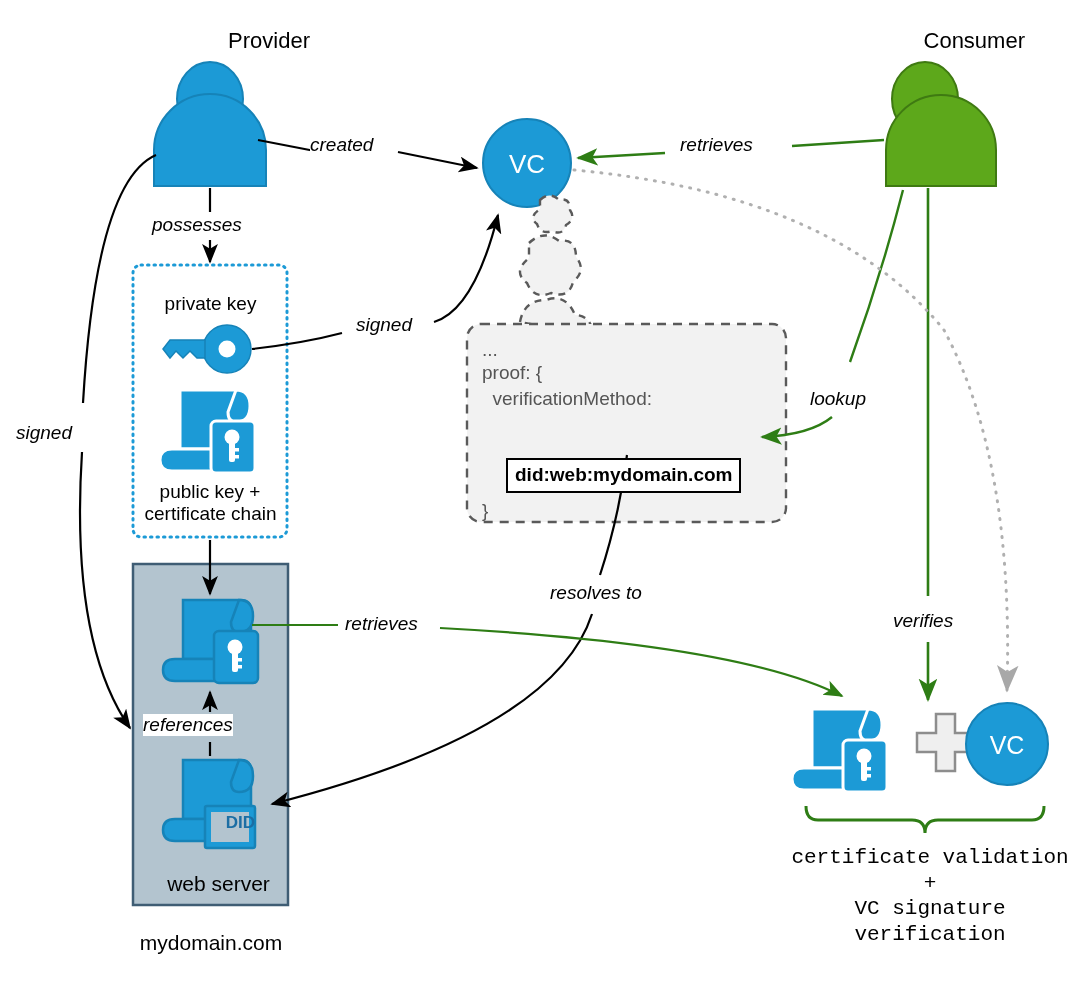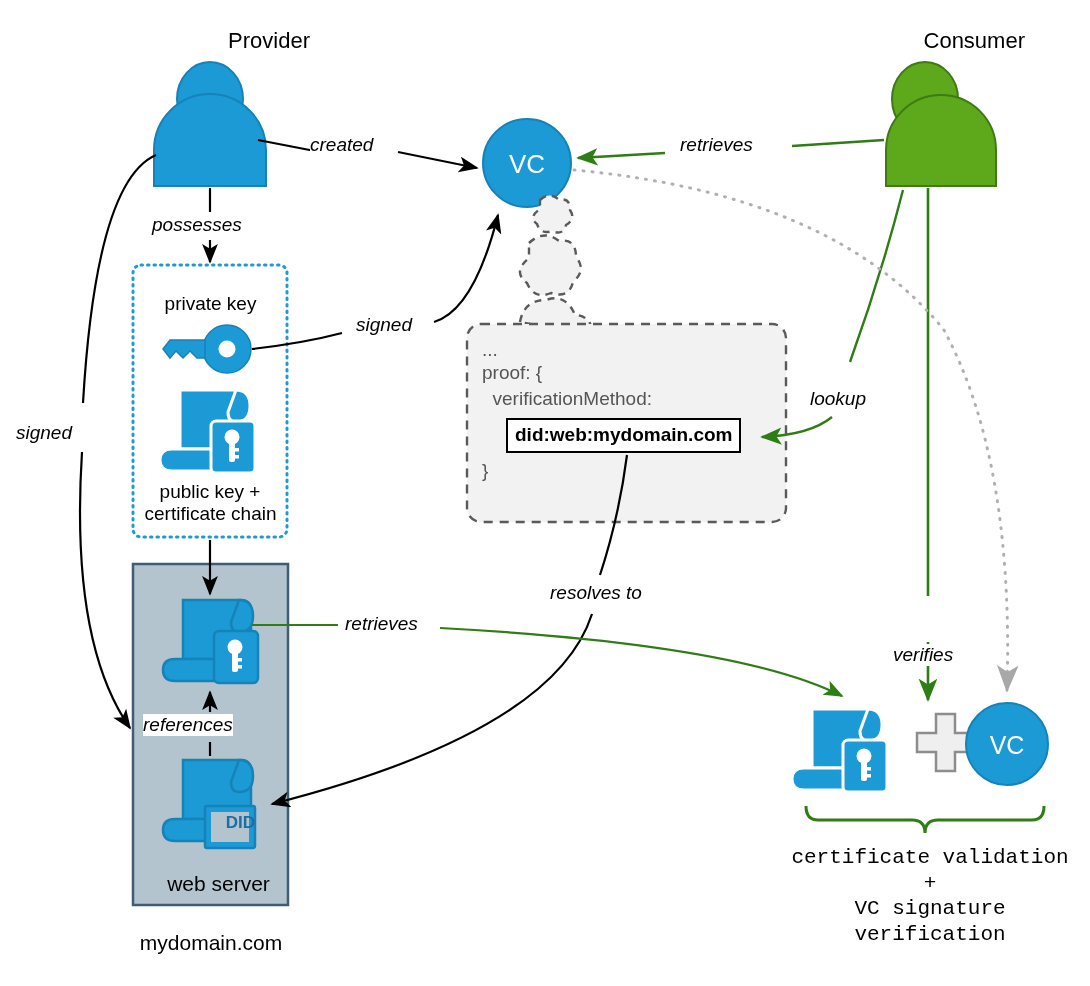--- a/index.html
+++ b/index.html
@@ -201,40 +201,40 @@
   <div class="node lbl" style="left:143px;top:714px;">references</div>
 
   <div class="node lbl" style="left:680px;top:134px;">retrieves</div>
 
   <div class="node lbl" style="left:810px;top:388px;">lookup</div>
 
   <div class="node lbl" style="left:550px;top:582px;">resolves to</div>
 
   <div class="node lbl" style="left:345px;top:613px;">retrieves</div>
 
-  <div class="node lbl" style="left:893px;top:644px;">verifies</div>
+  <div class="node lbl" style="left:893px;top:610px;">verifies</div>
 
   <div class="node plain" style="left:133px;top:293px;width:155px;">private key</div>
 
   <div class="node plain" style="left:125px;top:481px;width:170px;">public key +</div>
 
   <div class="node plain" style="left:118px;top:503px;width:185px;">certificate chain</div>
 
   <div class="node" style="left:205px;top:813px;width:50px;text-align:right;font-size:17px;color:#1c6ea4;font-weight:bold;">DID</div>
 
   <div class="node plain" style="left:133px;top:872px;width:155px;font-size:21px;padding-left:8px;">web server</div>
 
   <div class="node plain" style="left:120px;top:931px;width:182px;font-size:21px;">mydomain.com</div>
 
   <div class="node" style="left:482px;top:340px;">
     <div class="codetxt" style="line-height:20px;">...</div>
     <div class="codetxt" style="line-height:26px;">proof: {</div>
     <div class="codetxt" style="line-height:26px;">  verificationMethod:</div>
     <div style="height:6px;"></div>
-    <div class="didbox" style="margin-left:24px;">did:web:mydomain.com</div>
+    <div class="didbox" style="margin-left:24px;margin-top:40px;">did:web:mydomain.com</div>
     <div style="height:5px;"></div>
     <div class="codetxt" style="line-height:26px;">}</div>
   </div>
 
   <div class="node plain2" style="left:790px;top:845px;width:280px;font-size:21px;">
     <div>certificate validation +</div>
     <div>VC signature verification</div>
   </div>
 
 </div>

